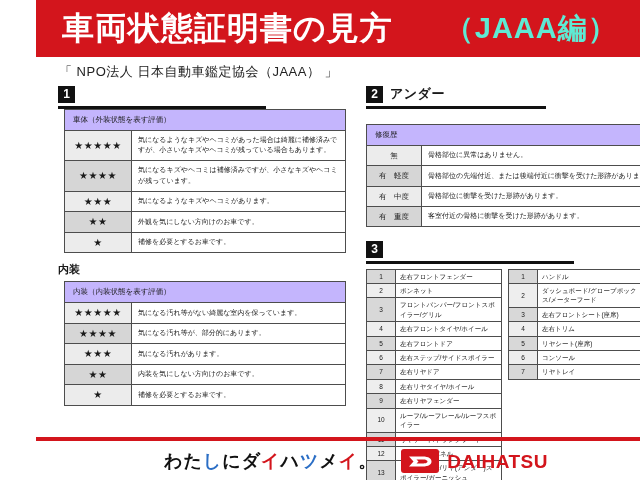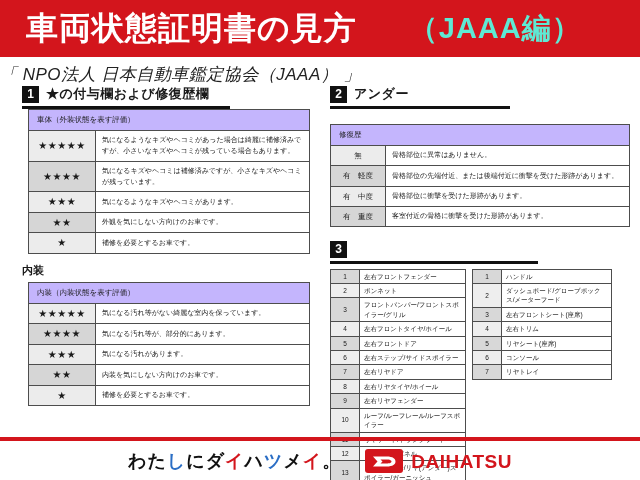--- a/index.html
+++ b/index.html
@@ -1,24 +1,24 @@
 <!DOCTYPE html>
 <html><head>
 <meta charset="utf-8">
 <style>
   html,body{margin:0;padding:0;}
   body{width:640px;height:480px;background:#ffffff;font-family:"Liberation Sans",sans-serif;color:#1a1a1a;position:relative;overflow:hidden;}
-  .page{position:absolute;inset:0;}
+  .page{position:absolute;inset:0;margin-left:36px;}
 
   
   .titlebar{position:absolute;left:0;top:0;width:640px;height:57px;background:#d3151c;display:flex;align-items:center;padding-left:26px;box-sizing:border-box;gap:52px;}
   .titlebar .title{color:#fff;font-size:32px;font-weight:bold;letter-spacing:1px;}
   .titlebar .edition{color:#5eead4;font-size:29px;font-weight:bold;letter-spacing:1px;}
 
-  .subtitle{position:absolute;left:0;top:63px;font-size:17px;color:#222;letter-spacing:0.5px;font-style:italic;}
+  .subtitle{position:absolute;left:23px;top:63px;font-size:13px;color:#222;letter-spacing:0.5px;}
 
   
   .sec-head{display:inline-flex;align-items:center;gap:7px;border-bottom:3px solid #111;padding:0 4px 3px 0;box-sizing:border-box;}
   .sec-num{width:17px;height:17px;background:#111;color:#fff;font-size:12px;font-weight:bold;display:flex;align-items:center;justify-content:center;flex:0 0 auto;}
   .sec-title{font-size:13px;font-weight:bold;letter-spacing:0.5px;white-space:nowrap;}
   .w1{min-width:208px;} .w2{min-width:180px;} .w3{min-width:208px;}
 
   
   .col-left{position:absolute;left:22px;top:84px;width:292px;}
   .col-right{position:absolute;left:330px;top:84px;width:302px;}
@@ -67,21 +67,20 @@
   <div class="titlebar">
     <span class="title">車両状態証明書の見方</span>
     <span class="edition">（JAAA編）</span>
   </div>
 
   <div class="subtitle">「 NPO法人 日本自動車鑑定協会（JAAA） 」</div>
 
   <div class="col-left">
     <div class="sec-head w1">
       <span class="sec-num">1</span>
-      <span class="sec-title">★の付与欄および修復歴欄</span>
     </div>
 
     <table class="rate-tbl">
       <thead>
         <tr>
             <th colspan="2">車体（外装状態を表す評価）</th>
           </tr>
       </thead>
       <tbody>
 

